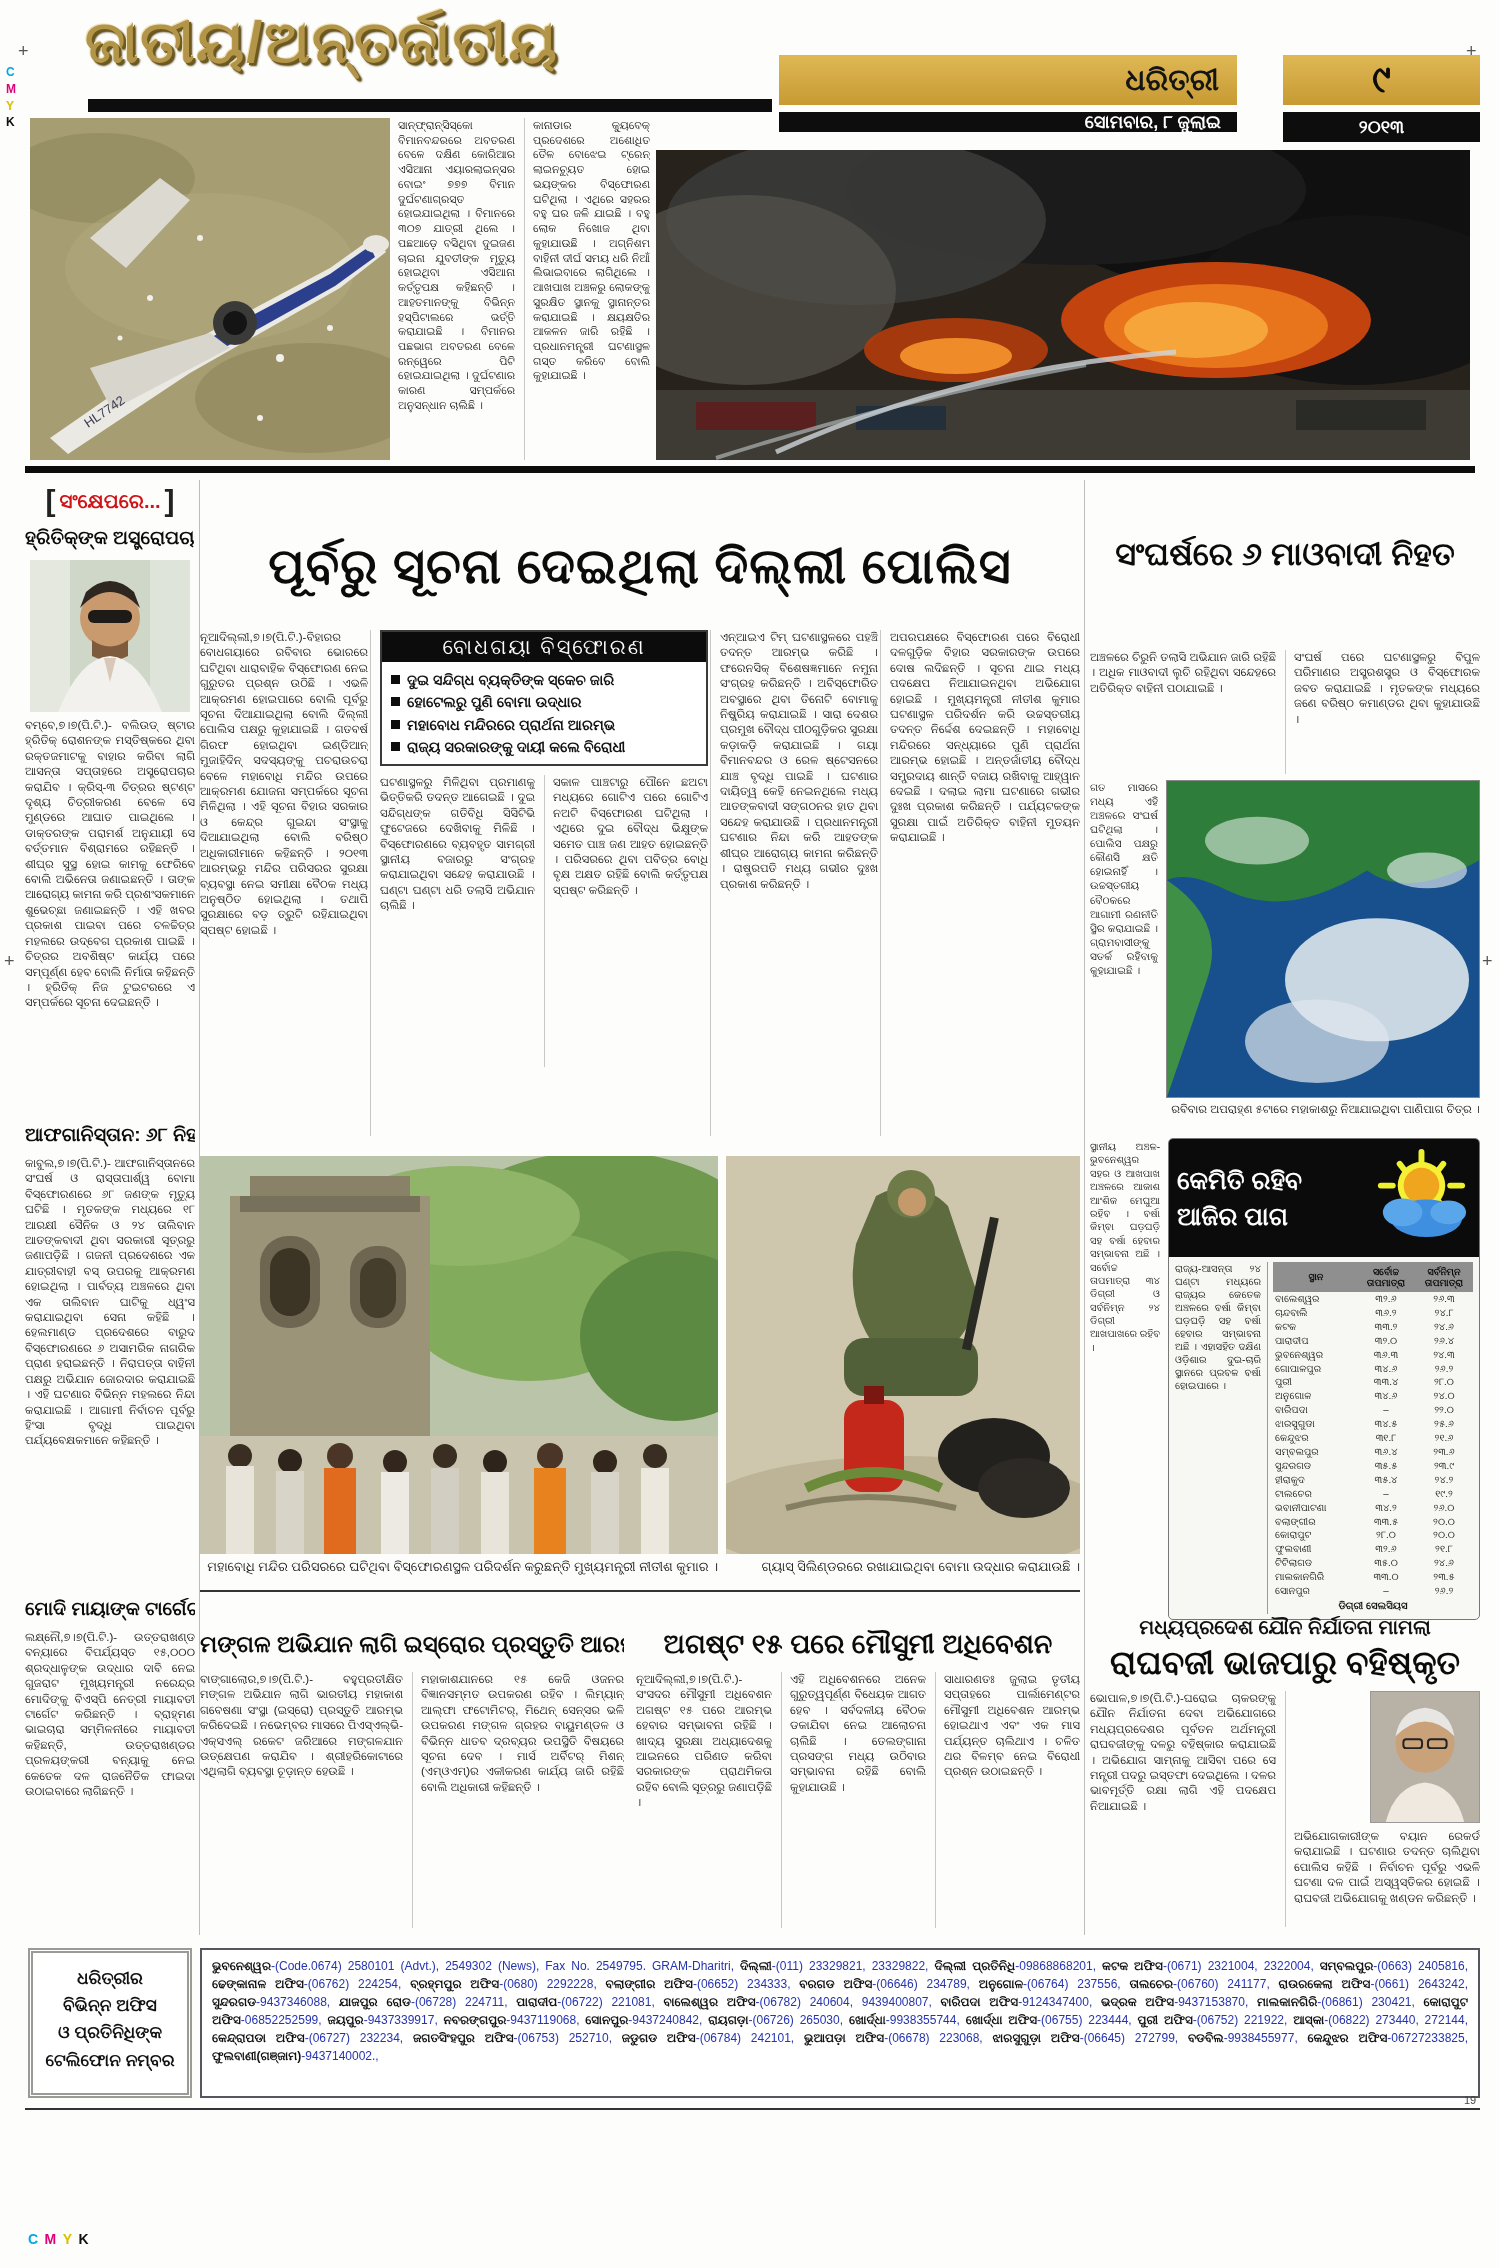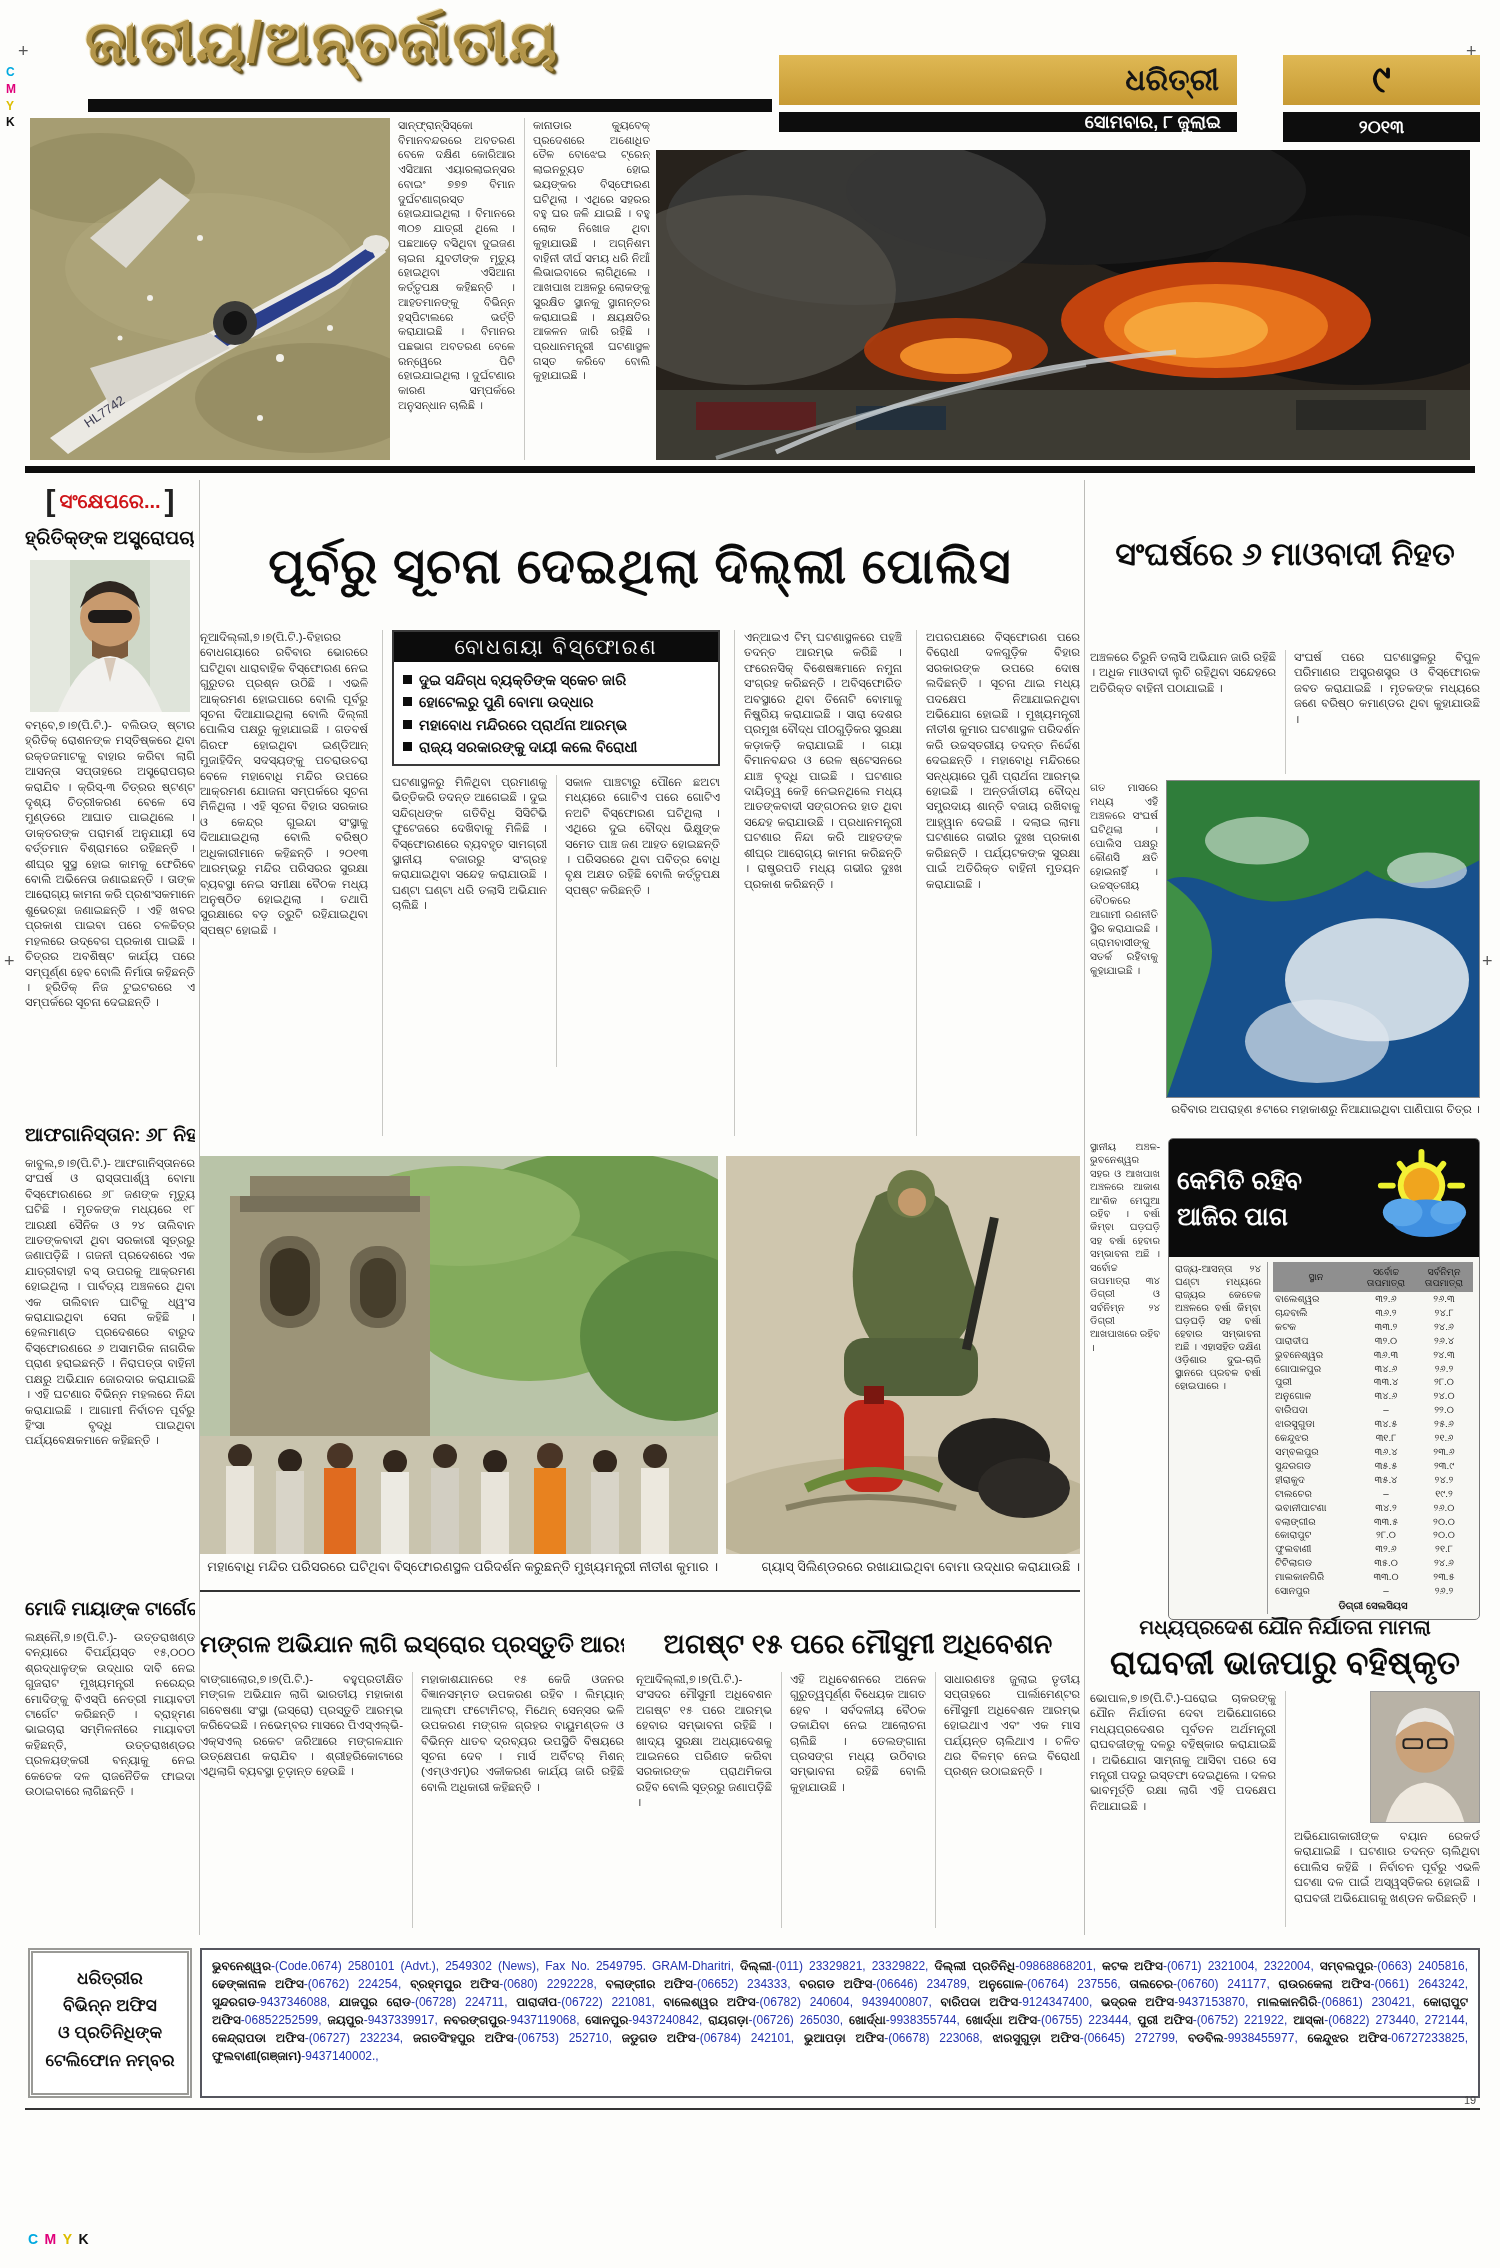--- a/index.html
+++ b/index.html
@@ -28,41 +28,41 @@
   .cmyk-h span{font-size:14px;font-weight:bold;margin-right:2px}
   .ink-c{color:#00a9e0}.ink-m{color:#e0007a}.ink-y{color:#ddbe00}.ink-k{color:#111}
   .crop{position:absolute;color:#555;font-size:18px;line-height:1}
   
   .brief-hd{display:flex;align-items:center;justify-content:center;gap:4px}
   .brief-br{font-size:30px;font-weight:bold;color:#222;line-height:.8}
   .brief-tx{color:#cf1418;font-weight:bold;font-size:20px;white-space:nowrap}
   .side-hd{font-size:19px}
   
   .main-hd{font-size:49px;letter-spacing:1px}
-  .story-grid{display:flex;gap:14px;overflow:hidden}
+  .story-grid{display:flex;gap:2px;overflow:hidden}
   .scol{flex:0 0 168px;width:168px}
   .scol+ .midwrap, .midwrap + .scol,.scol + .scol{border-left:1px solid #c8c8c4;padding-left:9px}
   .midwrap{flex:0 0 338px;width:338px;overflow:hidden}
   .bg-box{border:2px solid #3a3a3a;margin-bottom:9px;background:#fff}
   .bg-box-title{background:#0c0c0c;color:#fff;text-align:center;font-weight:normal;font-size:21px;padding:3px 0;letter-spacing:2px}
   .bg-bullets{list-style:none;padding:7px 9px 5px 9px}
   .bg-bullets li{display:flex;gap:7px;font-weight:bold;font-size:14.5px;line-height:1.55;align-items:flex-start}
   .sq{width:9px;height:9px;background:#0d0d0d;flex:0 0 9px;margin-top:6px}
   
   .cap{font-size:13px;text-align:right;color:#111;padding-top:5px;overflow:hidden;white-space:nowrap}
   .band{display:flex;gap:8px}
   .vline{position:absolute;width:1px;background:#bcbcb8}
   
   .wbox{position:absolute;border:1px solid #777;border-radius:5px;overflow:hidden;background:#f7f7f3}
   .whead{background:#0b0b0b;color:#fff;display:flex;align-items:center;justify-content:space-between;padding:6px 8px;height:118px}
   .wtitle{font-weight:bold;font-size:25px;line-height:1.45;white-space:nowrap}
   .wbody{display:flex;gap:6px;padding:5px 6px;height:362px;overflow:hidden}
   .wintro{flex:0 0 86px;font-size:10px;line-height:1.3;text-align:justify;overflow:hidden}
   .wt{flex:1;border-left:1px solid #999;padding-left:5px;overflow:hidden}
-  .wt-head{display:flex;background:#8f8f8f;color:#0c0c0c;font-weight:normal;font-size:9.5px;text-align:center;align-items:center;min-height:30px;line-height:1.2}
+  .wt-head{display:flex;background:#8f8f8f;color:#0c0c0c;font-weight:bold;font-size:9.5px;text-align:center;align-items:center;min-height:30px;line-height:1.2}
   .wt-row{display:flex;font-size:9.8px;line-height:1.42}
   .wt-c1{width:42%;padding-left:2px;overflow:hidden;white-space:nowrap}
   .wt-c2{width:29%;text-align:center}.wt-c3{width:29%;text-align:center}
   .wt-note{font-size:10px;text-align:center;font-weight:bold;padding-top:2px}
   
   .flabel{border:5px double #9a9a96;background:#fff;text-align:center;font-weight:bold;font-size:17px;line-height:1.6;padding:12px 2px;overflow:hidden}
   .fdir{border:2px solid #55565e;background:#fff;padding:7px 10px;font-size:12px;line-height:1.5;text-align:justify;overflow:hidden}
   .dir-name{font-weight:bold;color:#101010}
   .dir-num{color:#2433ae}
   .dir-sep{color:#2433ae}

